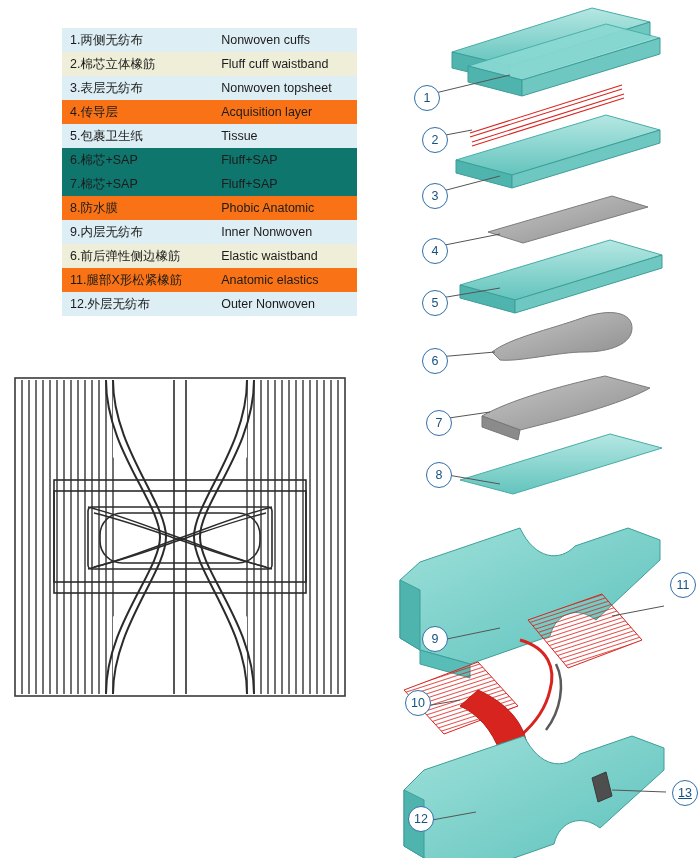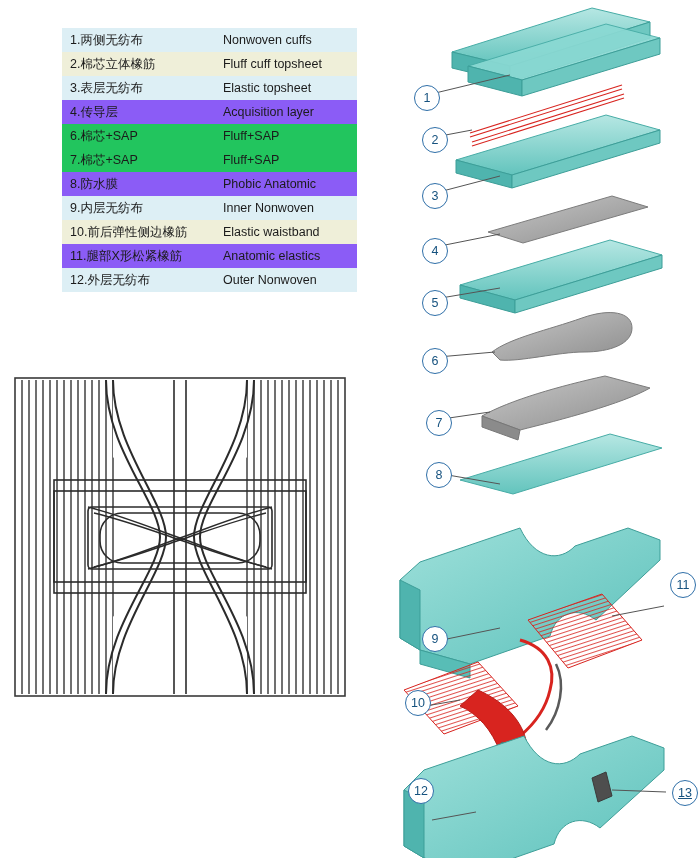--- a/index.html
+++ b/index.html
@@ -25,22 +25,22 @@
     height:22px;
     padding:1px 0 1px 8px;
     vertical-align:middle;
     white-space:nowrap;
     line-height:20px;
   }
   .legend td.cn{width:152px;}
   .legend td.en{width:143px;}
   .legend tr.c-blue td{background:#ddeff5;}
   .legend tr.c-yellow td{background:#efefd9;}
-  .legend tr.c-green td{background:#22c55e;}
-  .legend tr.c-white td{background:#8b5cf6;}
+  .legend tr.c-green td{background:#0f766e;}
+  .legend tr.c-white td{background:#f97316;}
 
   
   .tech-drawing{
     position:absolute;
     left:14px; top:377px;
     width:332px; height:320px;
   }
 
   
   .exploded{
@@ -67,48 +67,52 @@
 <div id="root">
 
   <table class="legend">
     <tbody>
       <tr class="c-blue">
           <td class="cn">1.两侧无纺布</td>
           <td class="en">Nonwoven cuffs</td>
         </tr>
       <tr class="c-yellow">
           <td class="cn">2.棉芯立体橡筋</td>
-          <td class="en">Fluff cuff topsheet</td>
+          <td class="en">Fluff cuff waistband</td>
         </tr>
       <tr class="c-blue">
           <td class="cn">3.表层无纺布</td>
-          <td class="en">Elastic topsheet</td>
+          <td class="en">Nonwoven topsheet</td>
         </tr>
       <tr class="c-white">
           <td class="cn">4.传导层</td>
           <td class="en">Acquisition layer</td>
         </tr>
+      <tr class="c-blue">
+          <td class="cn">5.包裹卫生纸</td>
+          <td class="en">Tissue</td>
+        </tr>
       <tr class="c-green">
           <td class="cn">6.棉芯+SAP</td>
           <td class="en">Fluff+SAP</td>
         </tr>
       <tr class="c-green">
           <td class="cn">7.棉芯+SAP</td>
           <td class="en">Fluff+SAP</td>
         </tr>
       <tr class="c-white">
           <td class="cn">8.防水膜</td>
           <td class="en">Phobic Anatomic</td>
         </tr>
       <tr class="c-blue">
           <td class="cn">9.内层无纺布</td>
           <td class="en">Inner Nonwoven</td>
         </tr>
       <tr class="c-yellow">
-          <td class="cn">10.前后弹性侧边橡筋</td>
+          <td class="cn">6.前后弹性侧边橡筋</td>
           <td class="en">Elastic waistband</td>
         </tr>
       <tr class="c-white">
           <td class="cn">11.腿部X形松紧橡筋</td>
           <td class="en">Anatomic elastics</td>
         </tr>
       <tr class="c-blue">
           <td class="cn">12.外层无纺布</td>
           <td class="en">Outer Nonwoven</td>
         </tr>
@@ -297,17 +301,17 @@
     <div class="callout-num" style="left:62px;  top:127px;">2</div>
     <div class="callout-num" style="left:62px;  top:183px;">3</div>
     <div class="callout-num" style="left:62px;  top:238px;">4</div>
     <div class="callout-num" style="left:62px;  top:290px;">5</div>
     <div class="callout-num" style="left:62px;  top:348px;">6</div>
     <div class="callout-num" style="left:66px;  top:410px;">7</div>
     <div class="callout-num" style="left:66px;  top:462px;">8</div>
     <div class="callout-num" style="left:62px;  top:626px;">9</div>
     <div class="callout-num" style="left:45px;  top:690px;">10</div>
     <div class="callout-num" style="left:310px; top:572px;">11</div>
-    <div class="callout-num" style="left:48px;  top:778px;">12</div>
+    <div class="callout-num" style="left:48px;  top:806px;">12</div>
     <div class="callout-num" style="left:312px; top:780px;text-decoration:underline;">13</div>
   </div>
 
 </div>
 
 </body></html>

